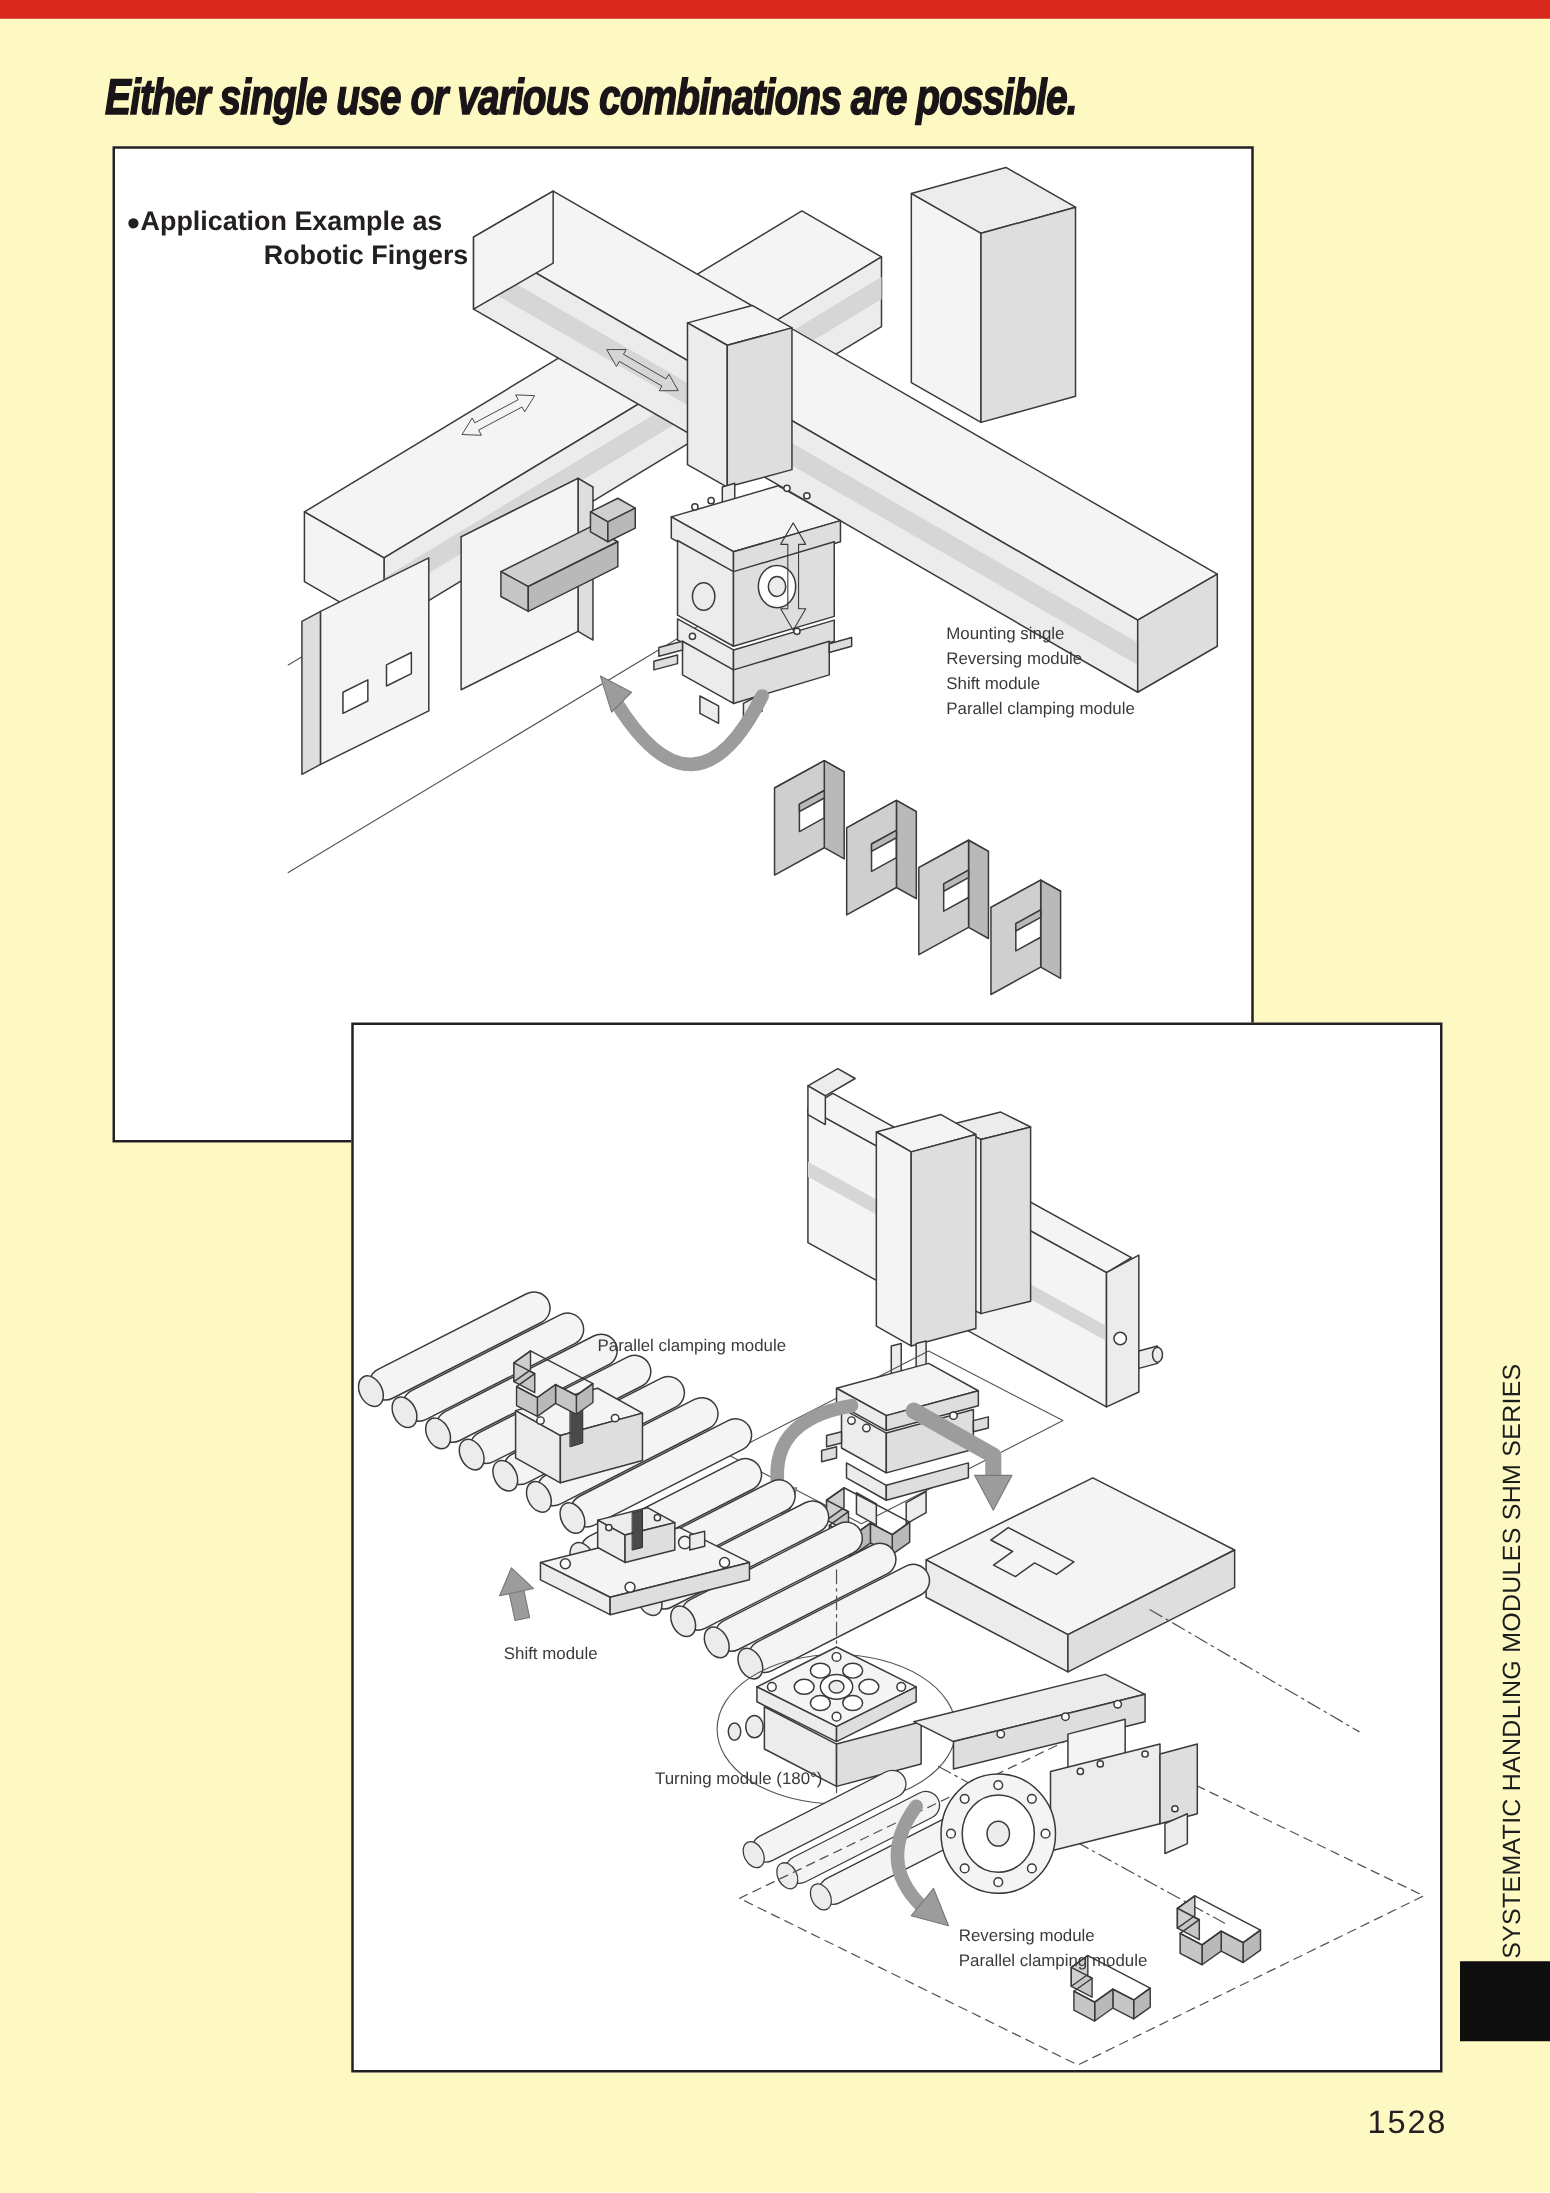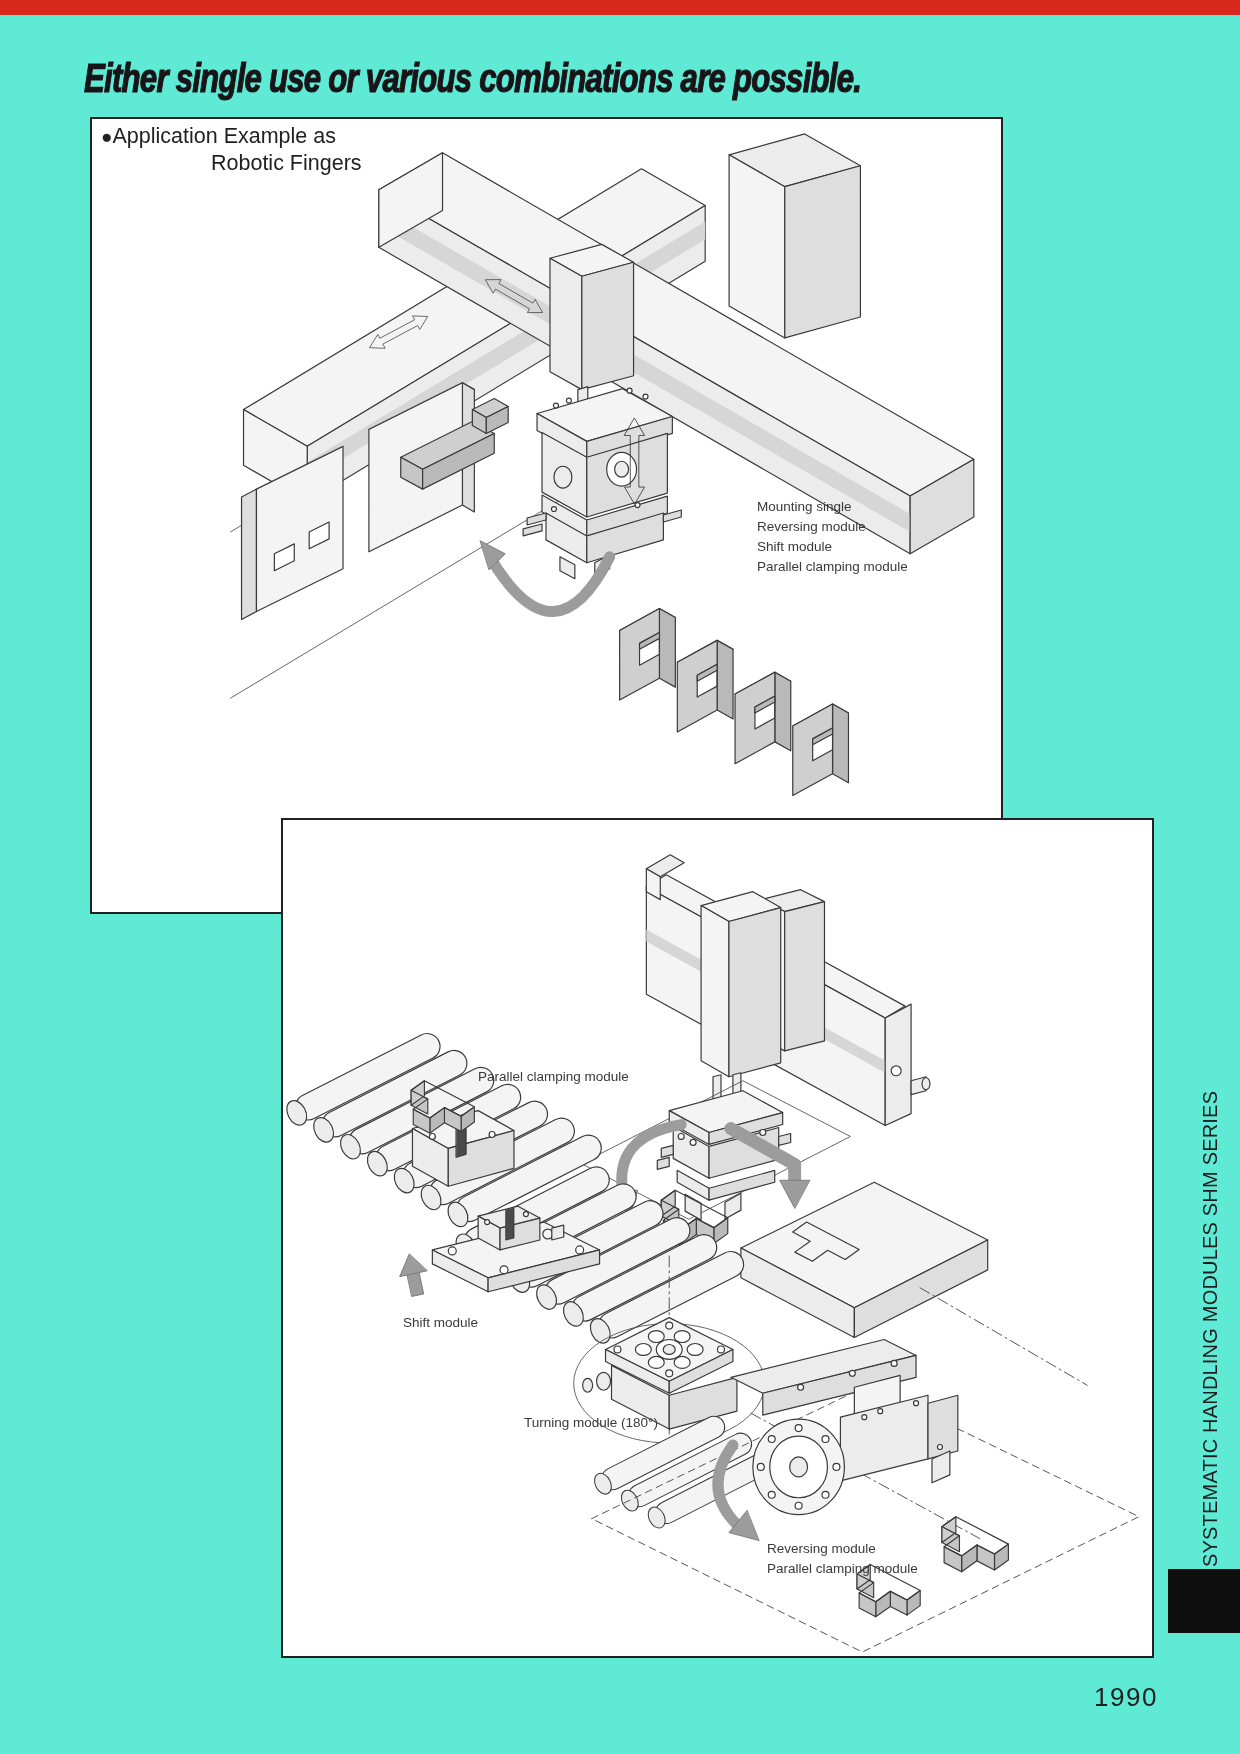--- a/index.html
+++ b/index.html
@@ -1,26 +1,26 @@
 <!DOCTYPE html>
 <html><head>
 <meta charset="utf-8">
 <style>
   html,body{margin:0;padding:0;background:#fff;}
-  .page{position:relative;width:1240px;height:1754px;background:#5eead4;
+  .page{position:relative;width:1240px;height:1754px;background:#fef9c3;
         font-family:"Liberation Sans",sans-serif;overflow:hidden;}
   .topbar{position:absolute;left:0;top:0;width:1240px;height:15px;}
   .main-title{position:absolute;left:84px;top:56px;font-size:40px;font-weight:bold;font-style:italic;
         color:#191417;white-space:nowrap;transform:scaleX(0.78);transform-origin:left top;
         letter-spacing:-1px;-webkit-text-stroke:1.2px #191417;}
   .frame{position:absolute;background:#ffffff;border:2px solid #242021;box-sizing:border-box;}
   #frame1{left:90px;top:117px;width:913px;height:797px;}
   #frame2{left:281px;top:818px;width:873px;height:840px;}
   .frame svg{position:absolute;left:0;top:0;}
-  .hline{position:absolute;font-weight:normal;font-size:21.5px;color:#242021;white-space:nowrap;}
+  .hline{position:absolute;font-weight:bold;font-size:21.5px;color:#242021;white-space:nowrap;margin-top:41px;}
   .bullet{font-size:19px;}
   .lbl{position:absolute;font-size:13.5px;color:#3a3a3a;white-space:nowrap;line-height:20px;}
   .sidebar-text{position:absolute;left:1199px;top:1567px;transform:rotate(-90deg);
         transform-origin:left top;font-size:20px;color:#1d1d1d;white-space:nowrap;letter-spacing:0.2px;}
   .tab{position:absolute;left:1168px;top:1569px;width:72px;height:64px;background:#0e0e0e;}
   .pagenum{position:absolute;left:1094px;top:1682px;font-size:26px;color:#242021;letter-spacing:1.5px;}
 
   
   svg *{stroke:#3a3a3a;stroke-width:1.2;stroke-linejoin:round;stroke-linecap:round;fill:none;}
   .f0{fill:#ffffff}.f1{fill:#f4f4f4}.f2{fill:#ececec}.f3{fill:#dedede}
@@ -374,15 +374,15 @@
   <div class="lbl" style="left:403px;top:1313px;">Shift module</div>
   <div class="lbl" style="left:524px;top:1413px;">Turning module (180°)</div>
   <div class="lbl" style="left:767px;top:1539px;">
     <div>Reversing module</div>
     <div>Parallel clamping module</div>
   </div>
 
   <div class="sidebar-text">SYSTEMATIC HANDLING MODULES SHM SERIES</div>
   <div class="tab"></div>
 
-  <div class="pagenum">1990</div>
+  <div class="pagenum">1528</div>
 
 </div>
 
 </body></html>

